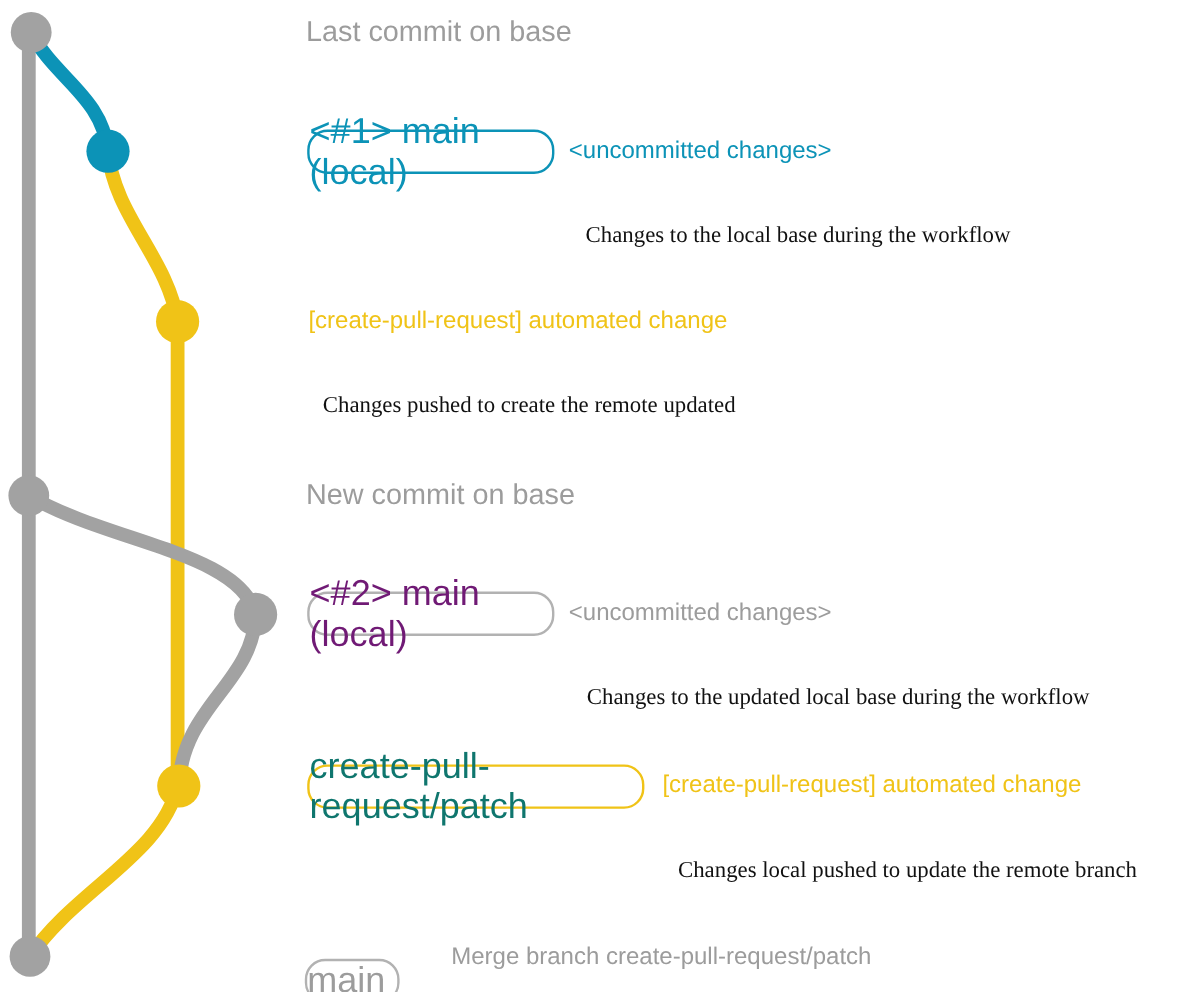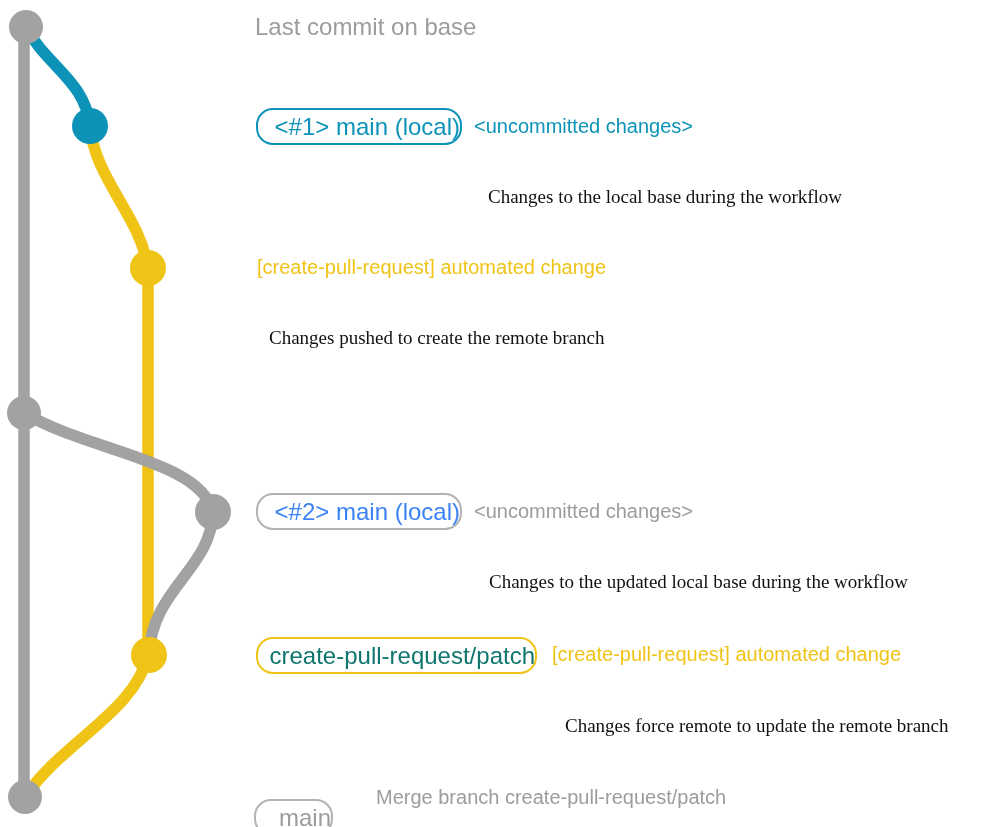--- a/index.html
+++ b/index.html
@@ -26,22 +26,22 @@
     margin-top: 39px;
   }
   .tag-box {
     position: absolute;
     box-sizing: border-box;
     height: 37px;
     border: 2px solid;
     border-radius: 17px;
     display: flex;
     align-items: center;
-    justify-content: flex-end;
-    font-size: 24px;
+    justify-content: flex-start;
+    font-size: 30px;
   }
   
   #last-commit-label  { left: 255px; top: 13px; }
   #branch1-box        { left: 256px; top: 108px; width: 206px; }
   #branch1-status     { left: 474px; top: 113px; }
   #branch1-caption    { left: 488px; top: 146px; }
   #push1-label        { left: 257px; top: 254px; }
   #push1-caption      { left: 269px; top: 287px; }
   #new-commit-label   { left: 255px; top: 399px; }
   #branch2-box        { left: 256px; top: 493px; width: 206px; }
@@ -81,33 +81,34 @@
 
   <div id="last-commit-label" class="lbl hdr" style="color: rgb(156, 156, 156);">Last commit on base</div>
 
   <div id="branch1-box" class="tag-box" style="color: rgb(12, 147, 183); border-color: rgb(12, 147, 183);">
     <span>&lt;#1&gt; main (local)</span>
   </div>
   <div id="branch1-status" class="lbl status" style="color: rgb(12, 147, 183);">&lt;uncommitted changes&gt;</div>
   <div id="branch1-caption" class="caption" style="color: rgb(17, 17, 17);">Changes to the local base during the workflow</div>
 
   <div id="push1-label" class="lbl status" style="color: rgb(240, 195, 23);">[create-pull-request] automated change</div>
-  <div id="push1-caption" class="caption" style="color: rgb(17, 17, 17);">Changes pushed to create the remote branch</div>
+  <div id="push1-caption" class="caption" style="color: rgb(17, 17, 17);">Changes pushed to create the remote updated</div>
 
+  <div id="new-commit-label" class="lbl hdr" style="color: rgb(156, 156, 156);">New commit on base</div>
 
-  <div id="branch2-box" class="tag-box" style="color: #3b82f6; border-color: rgb(178, 178, 178);">
+  <div id="branch2-box" class="tag-box" style="color: #701a75; border-color: rgb(178, 178, 178);">
     <span>&lt;#2&gt; main (local)</span>
   </div>
   <div id="branch2-status" class="lbl status" style="color: rgb(156, 156, 156);">&lt;uncommitted changes&gt;</div>
   <div id="branch2-caption" class="caption" style="color: rgb(17, 17, 17);">Changes to the updated local base during the workflow</div>
 
   <div id="patch-box" class="tag-box" style="color: #0f766e; border-color: rgb(240, 195, 23);">
     <span>create-pull-request/patch</span>
   </div>
   <div id="push2-label" class="lbl status" style="color: rgb(240, 195, 23);">[create-pull-request] automated change</div>
-  <div id="push2-caption" class="caption" style="color: rgb(17, 17, 17);">Changes force remote to update the remote branch</div>
+  <div id="push2-caption" class="caption" style="color: rgb(17, 17, 17);">Changes local pushed to update the remote branch</div>
 
   <div id="main-box" class="tag-box" style="color: rgb(156, 156, 156); border-color: rgb(178, 178, 178);">
     <span>main</span>
   </div>
   <div id="merge-label" class="lbl status" style="color: rgb(156, 156, 156); margin-left: 32px;">Merge branch create-pull-request/patch</div>
 
 </div>
 
 </body></html>

